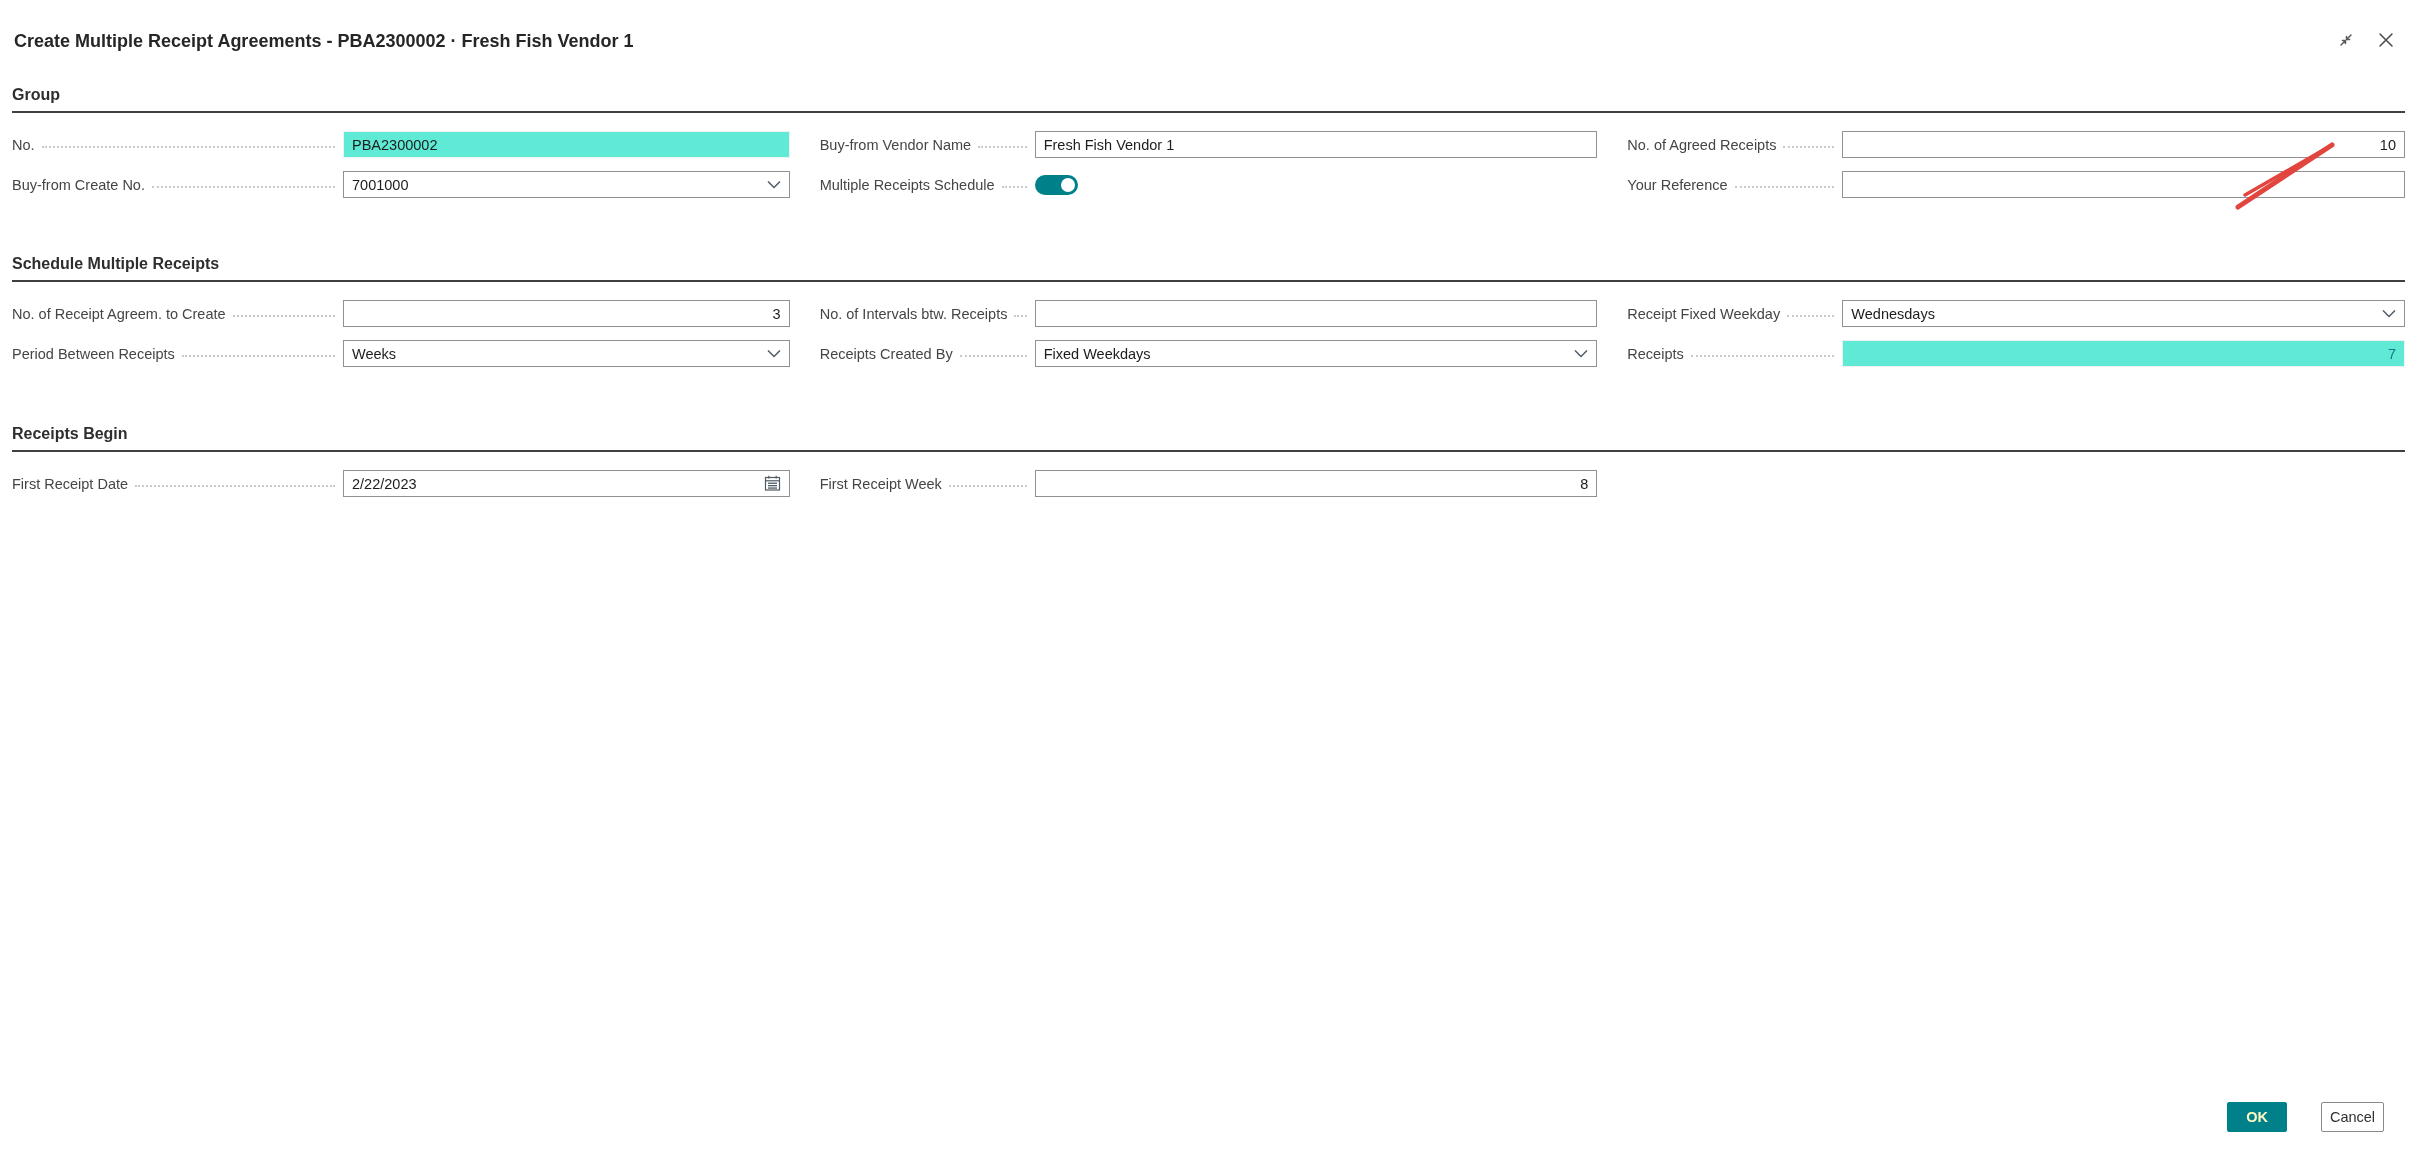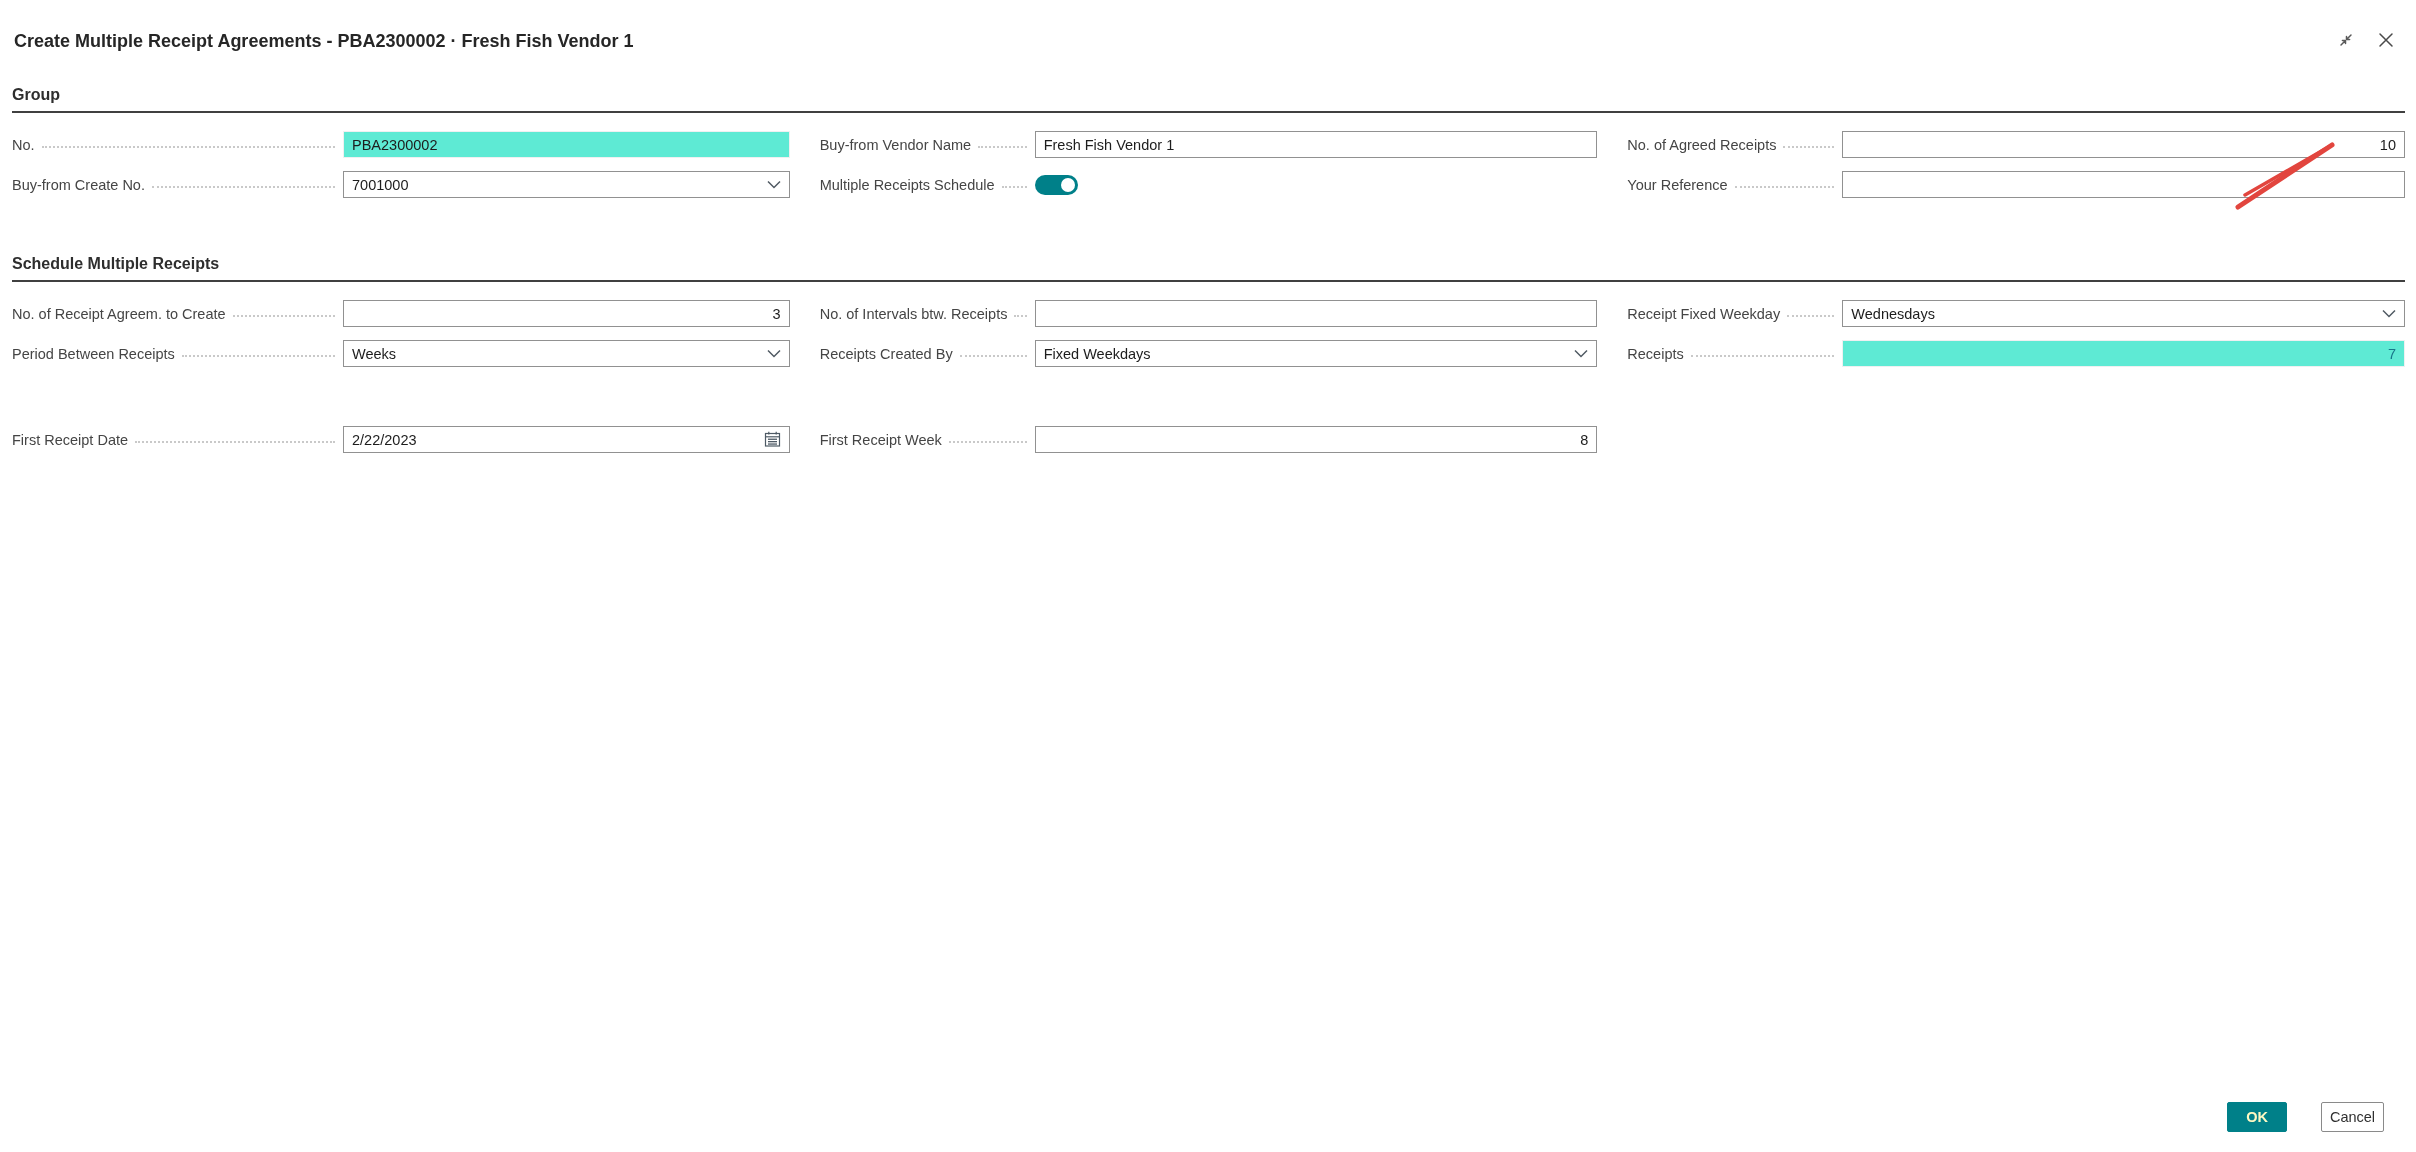--- a/index.html
+++ b/index.html
@@ -225,20 +225,21 @@
           </div>
           <div class="fieldbox disabled">
             <span class="flowfield">7</span>
           </div>
         </div>
 
       </div>
     </div>
 
     <div class="sec s3">
+      <div class="sec-heading">Receipts Begin</div>
       <div class="grid">
 
         <div class="cell c1">
           <div class="lblwrap">
             <span class="lbl">First Receipt Date</span>
             <span class="dots"></span>
           </div>
           <div class="fieldbox">
             <input value="2/22/2023" style="">
             <span class="cal">

